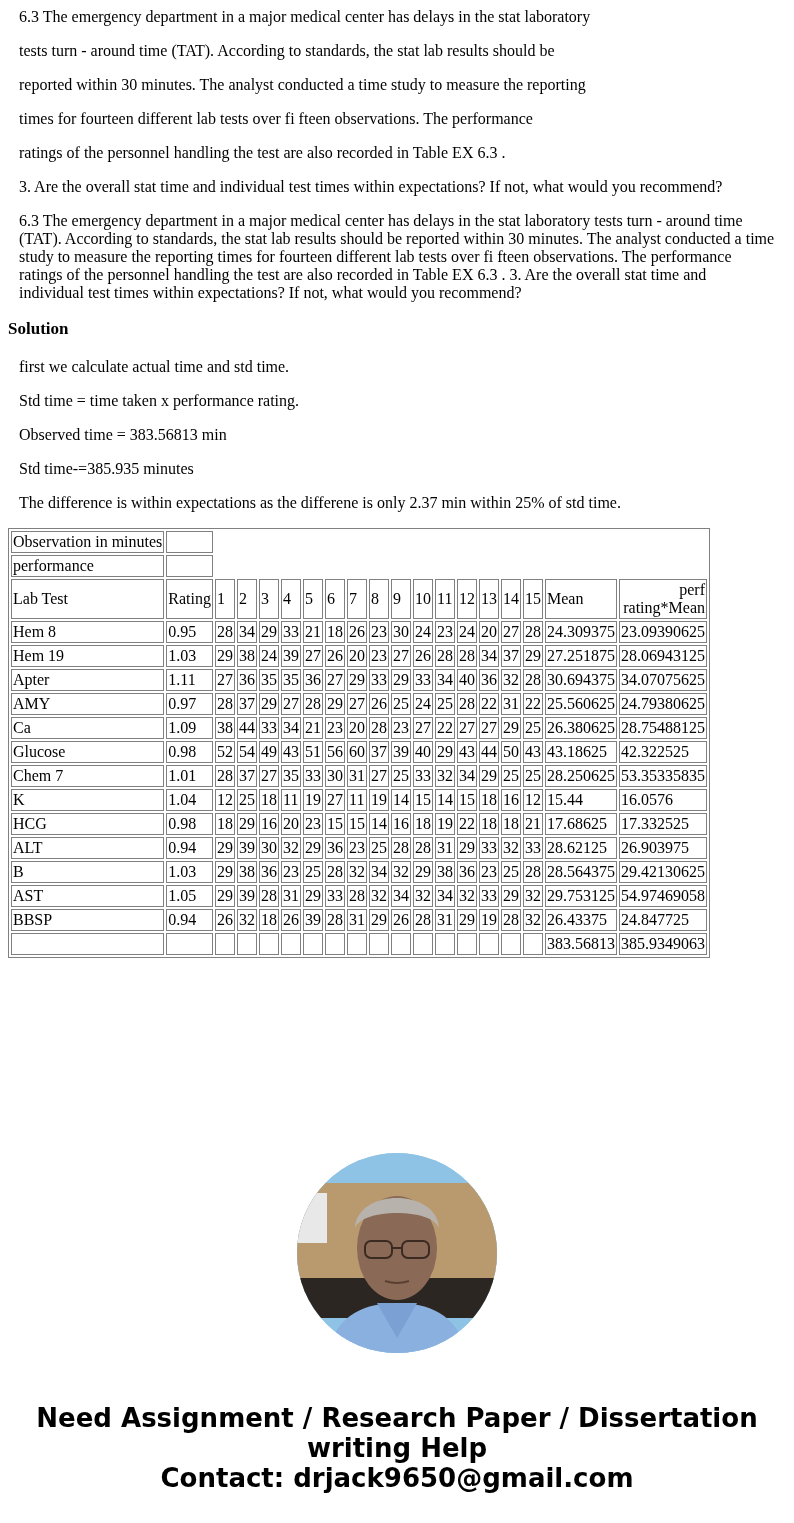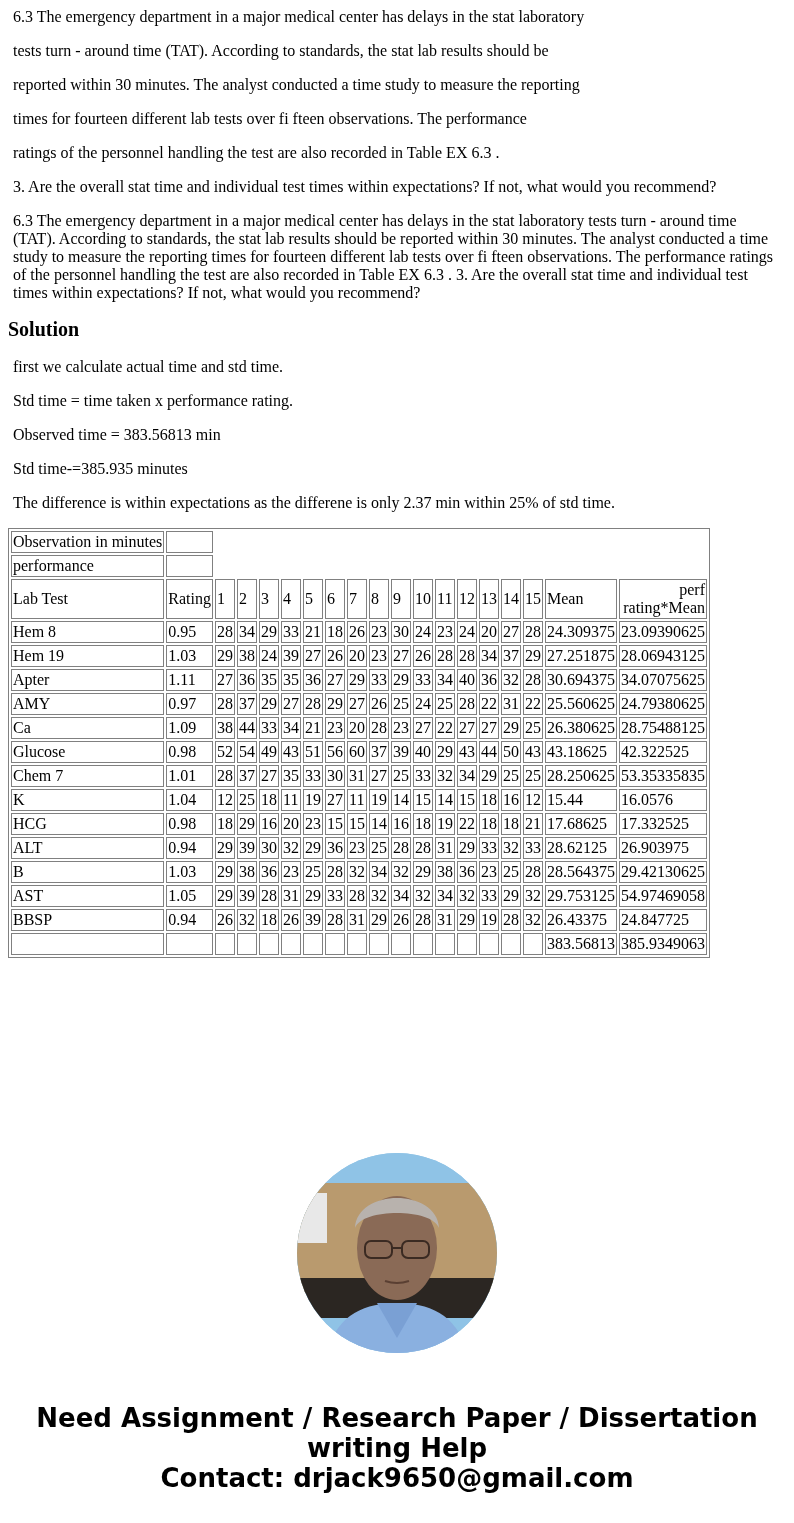--- a/index.html
+++ b/index.html
@@ -5,25 +5,25 @@
     html, body { margin: 0; padding: 0; background: #ffffff; }
     body {
       width: 794px;
       min-height: 1523px;
       font-family: "Liberation Serif", "DejaVu Serif", serif;
       font-size: 16px;
       color: #000;
       position: relative;
     }
     .content { padding: 0 8px; }
-    p { margin: 5px; line-height: 18px; }
+    p { margin: 11px; line-height: 18px; }
     .q-line { margin-top: 8px; margin-bottom: 16px; }
     .q-line:first-child { margin-top: 8px; }
     .q-para { margin-top: 0; margin-bottom: 16px; line-height: 18px; }
-    h3 { font-size: 20px; font-weight: bold; margin: 0 0 18px 0; line-height: 22px; }
+    h3 { font-size: 17px; font-weight: bold; margin: 0 0 18px 0; line-height: 22px; }
     .sol-line { margin-bottom: 16px; }
     table.data {
       border: 1px solid #808080;
       border-spacing: 2px;
       width: 616px;
       font-size: 16px;
       line-height: 18px;
     }
     table.data td {
       border: 1px solid #808080;

